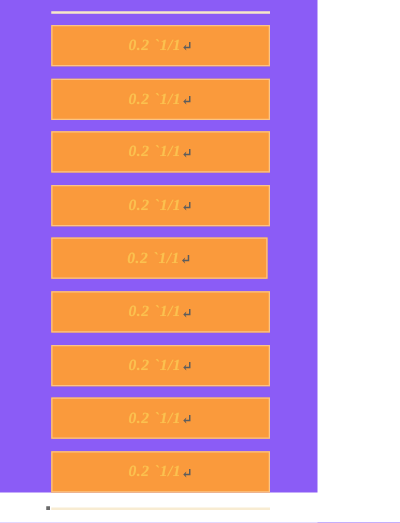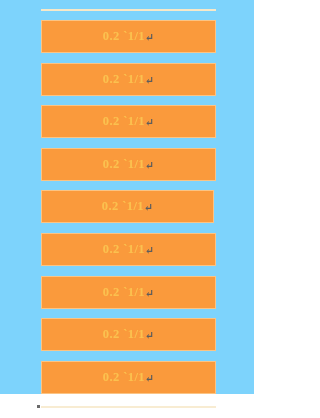--- a/index.html
+++ b/index.html
@@ -11,21 +11,22 @@
   body {
     font-family: "Liberation Serif", "DejaVu Serif", serif;
     width: 254px;
     height: 418px;
     overflow: hidden;
   }
   #canvas {
     position: relative;
     width: 254px;
     height: 394px;
-    background: #7dd3fc;
+    background: #8b5cf6;
+    font-style: italic;
   }
 
   
   .rule {
     position: absolute;
     left: 41px;
     width: 175px;
     height: 2px;
     background: #f7e8c8;
   }

